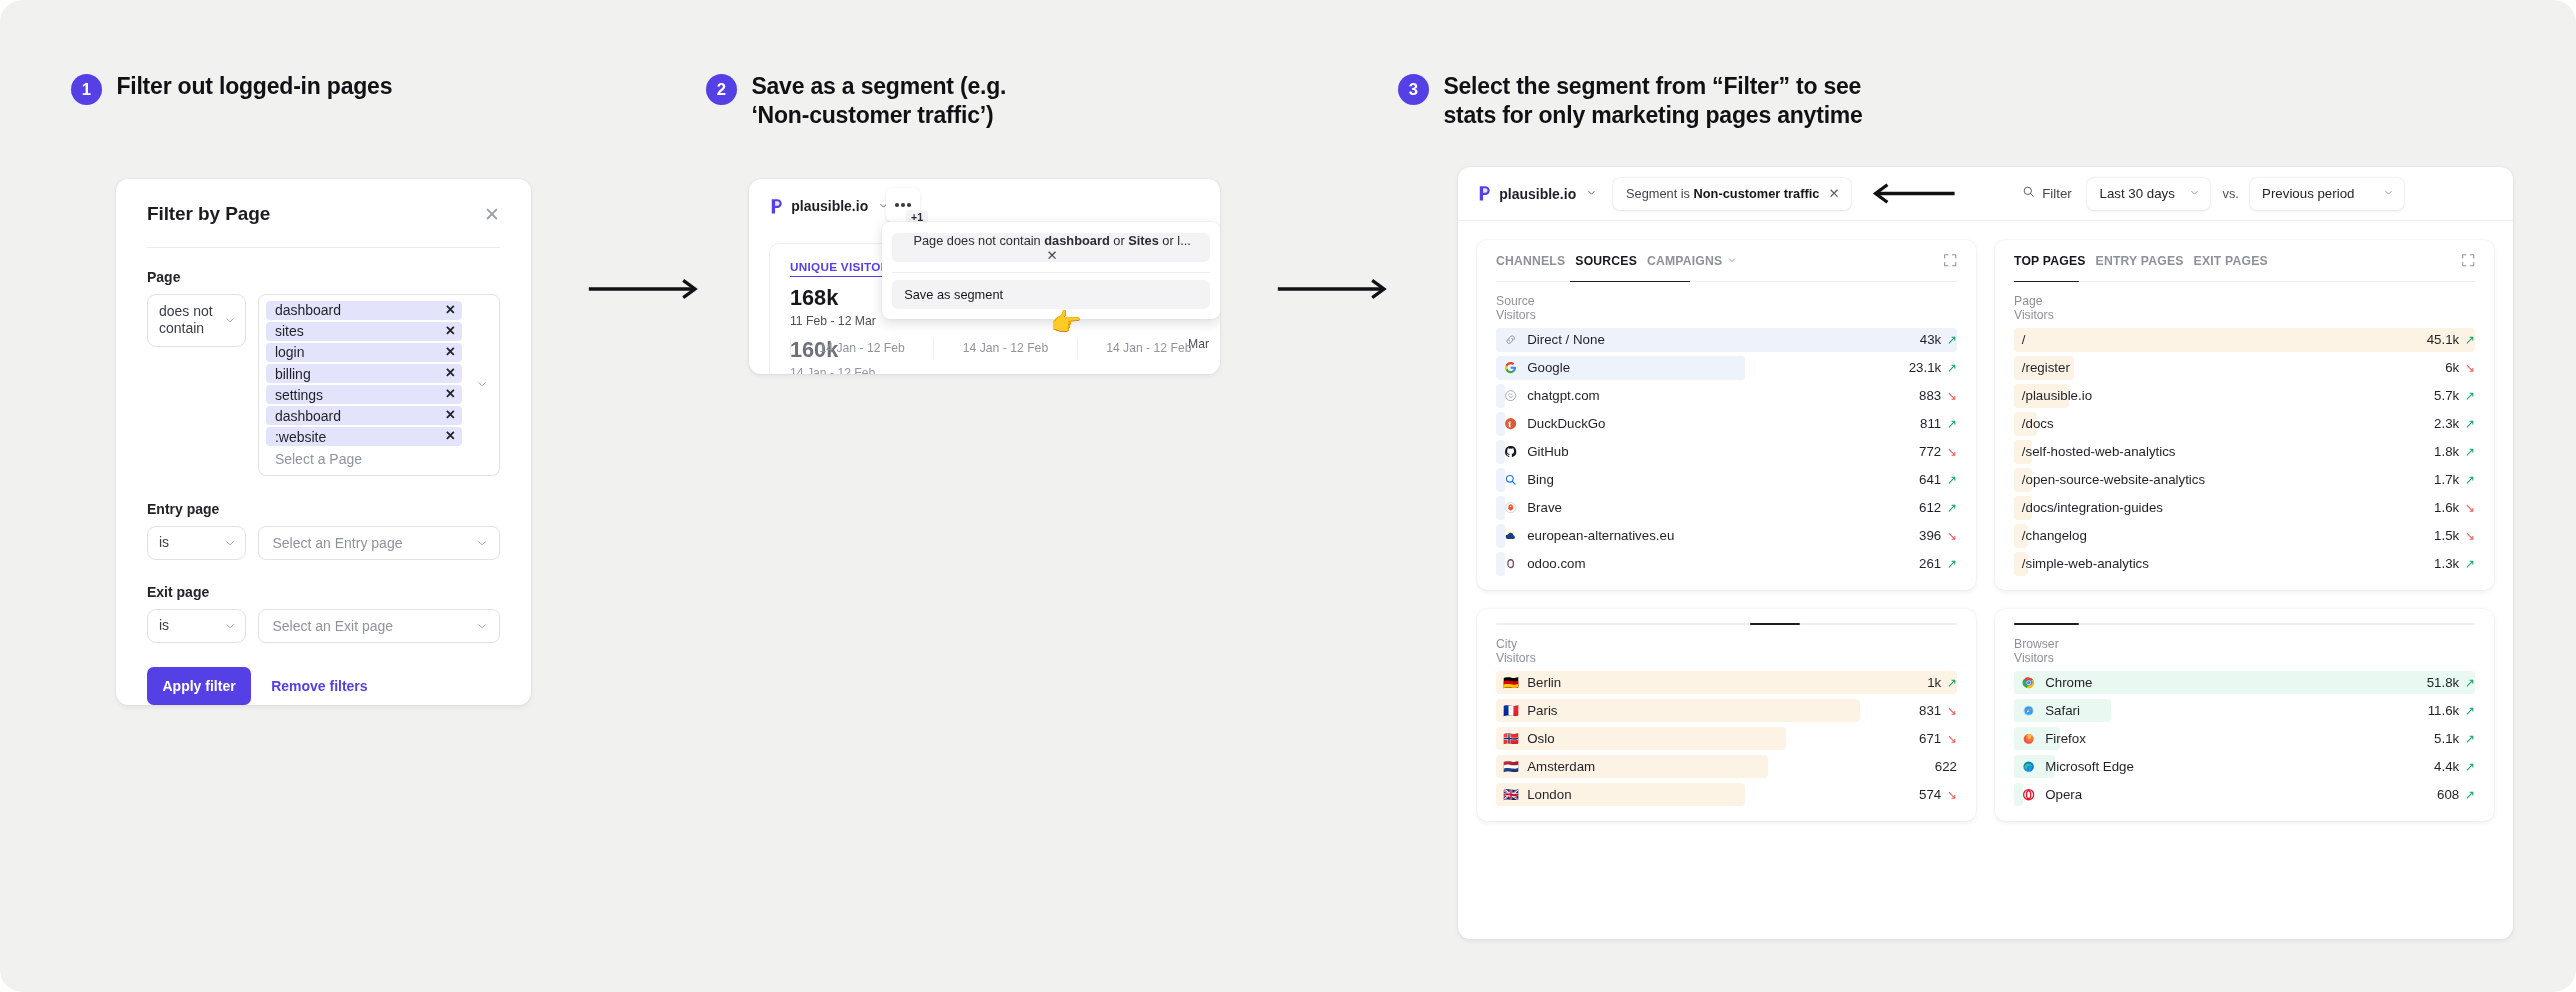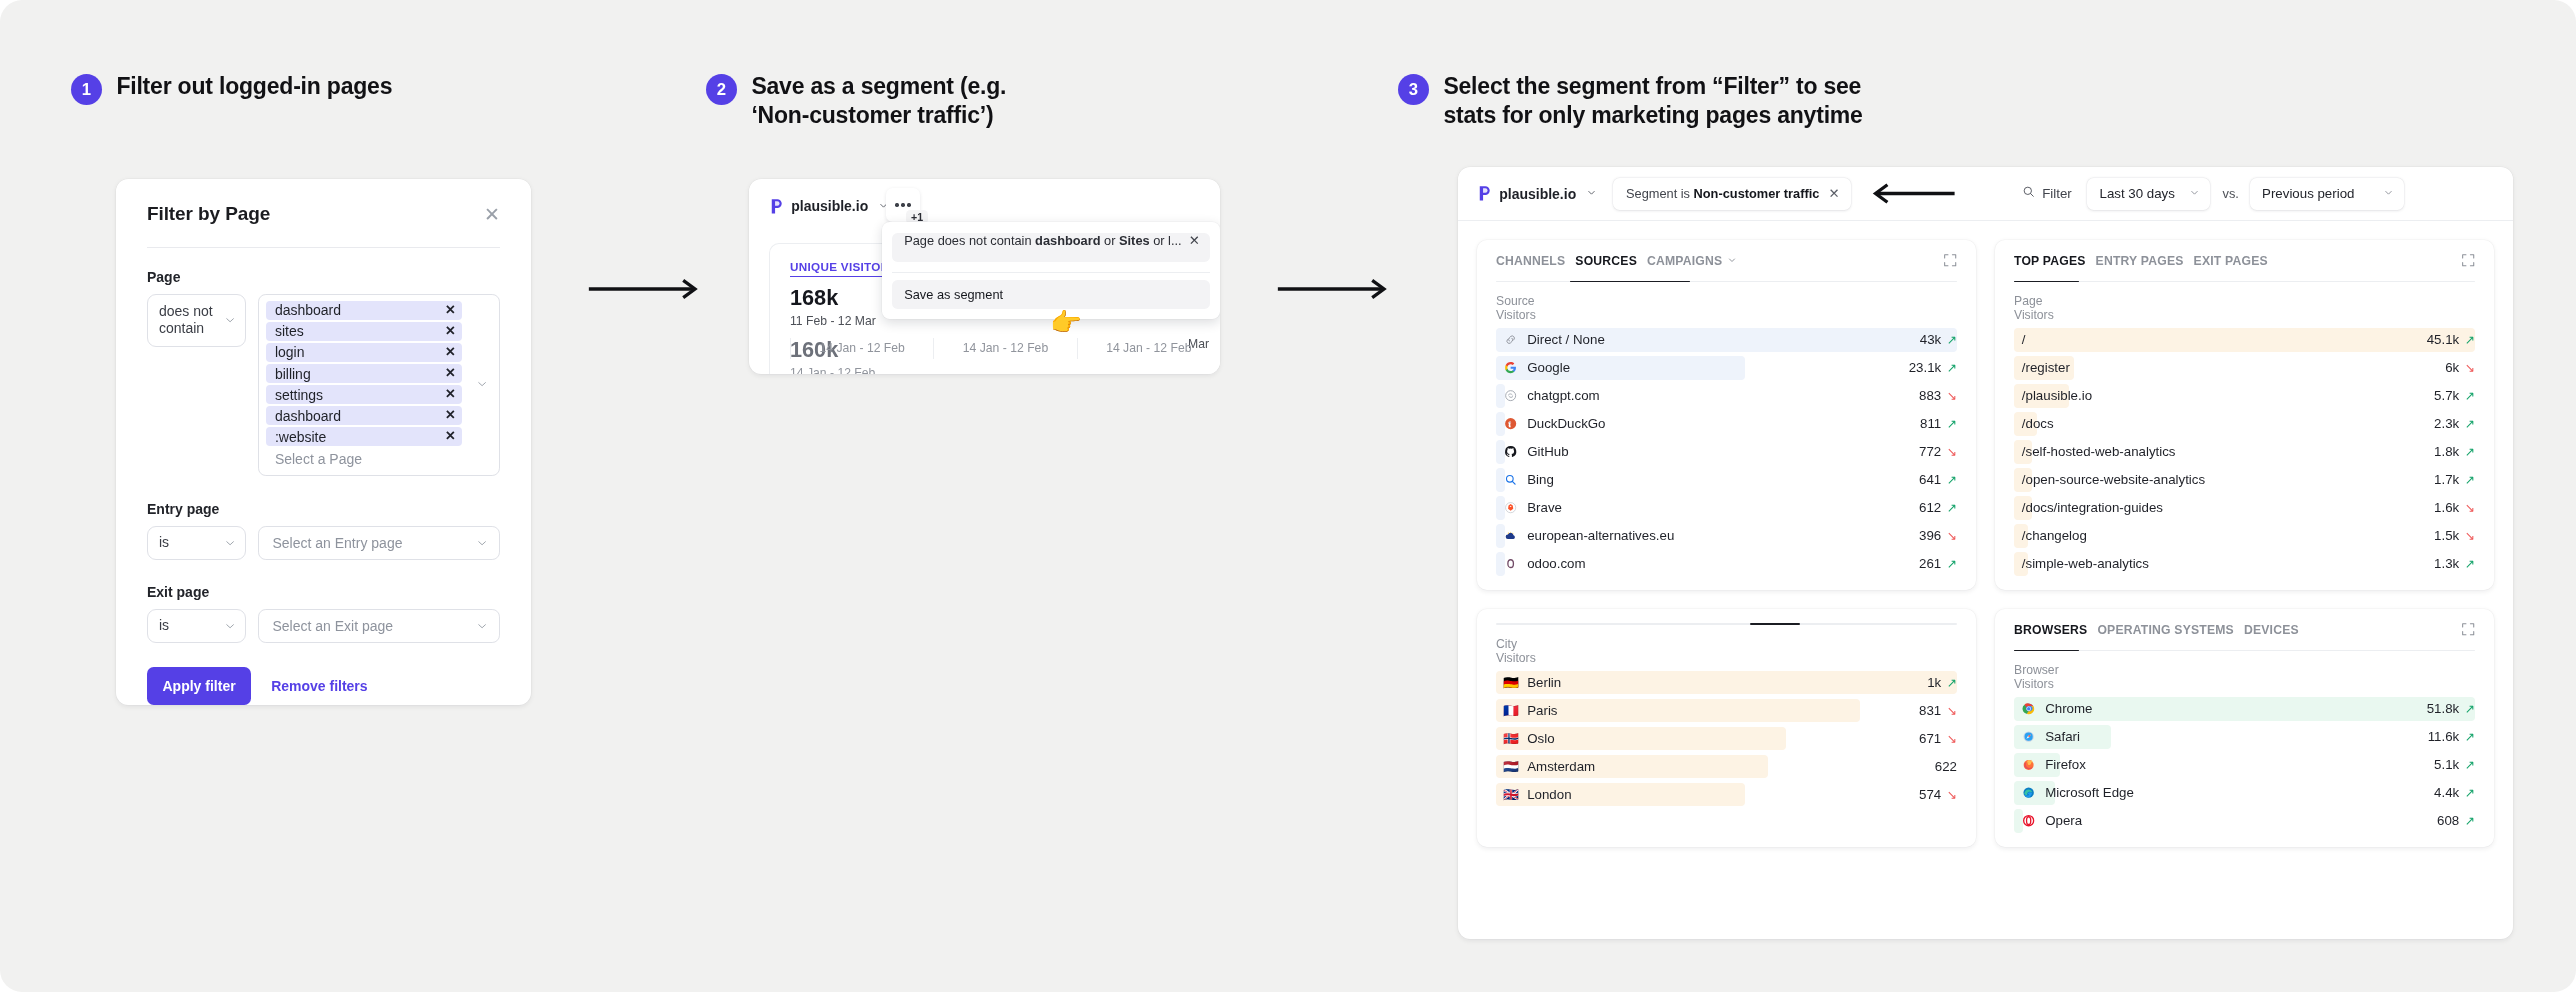--- a/index.html
+++ b/index.html
@@ -145,22 +145,22 @@
   }
   .md-right-mar { position: absolute; right: 11px; top: 93px; font-size: 12.2px; color: #4d5057; }
   .seg-pop {
     position: absolute; left: 133px; top: 43px; width: 338px;
     background: #fff; border-radius: 7.8px;
     box-shadow: 0 3.3px 12.2px rgba(16,18,35,.14), 0 0 0 0.6px rgba(16,18,35,.04);
     padding: 11px 10px 10px 10px;
   }
   .seg-filter {
     background: #f3f3f5; border-radius: 5.6px; height: 29px;
-    display: flex; align-items: flex-start; justify-content: space-between;
-    padding: 0 10px 0 12.2px; font-size: 12.8px; color: #2b2d34;
+    display: flex; align-items: center; justify-content: space-between;
+    padding: 0 10px 0 12.2px; font-size: 12.8px; color: #2b2d34; flex-direction: column;
   }
   .seg-filter b { font-weight: bold; }
   .seg-x { color: #42454d; font-size: 13.3px; cursor: pointer; }
   .seg-rule { height: 0.6px; background: #eceef1; margin: 10px 0 7.8px 0; }
   .seg-item {
     background: #f3f3f5; border-radius: 5.6px; height: 29px;
     display: flex; align-items: center; padding: 0 12.2px;
     font-size: 12.8px; color: #15171d; font-weight: normal;
   }
   .hand { position: absolute; left: 301px; top: 131px; font-size: 25.5px; line-height: 1; }
@@ -863,34 +863,20 @@
                 <span>London</span>
               </div>
               <div class="rep-val">
                 <span>574</span>
                 <span class="tr-down">↘</span>
               </div>
             </div>
           </div>
         </div>
         <div class="rep">
-          <div class="rep-tabs">
-            <div class="rep-tab active">
-              <span>BROWSERS</span>
-            </div>
-            <div class="rep-tab">
-              <span>OPERATING SYSTEMS</span>
-            </div>
-            <div class="rep-tab">
-              <span>DEVICES</span>
-            </div>
-            <span class="rep-expand"><svg width="14.4" height="14.4" viewBox="0 0 26 26">
-                <path d="M3 9V3h6M23 9V3h-6M3 17v6h6M23 17v6h-6" fill="none" stroke="#8d9199" stroke-width="1.9" stroke-linecap="round" stroke-linejoin="round"></path>
-              </svg></span>
-          </div>
           <div class="rep-underline">
             <i style="left:0%;width:14%"></i>
           </div>
           <div class="rep-colhead">
             <span>Browser</span>
             <span>Visitors</span>
           </div>
           <div class="rep-rows">
             <div class="rep-row">
               <div class="rep-bar green" style="width: 100%;"></div>

